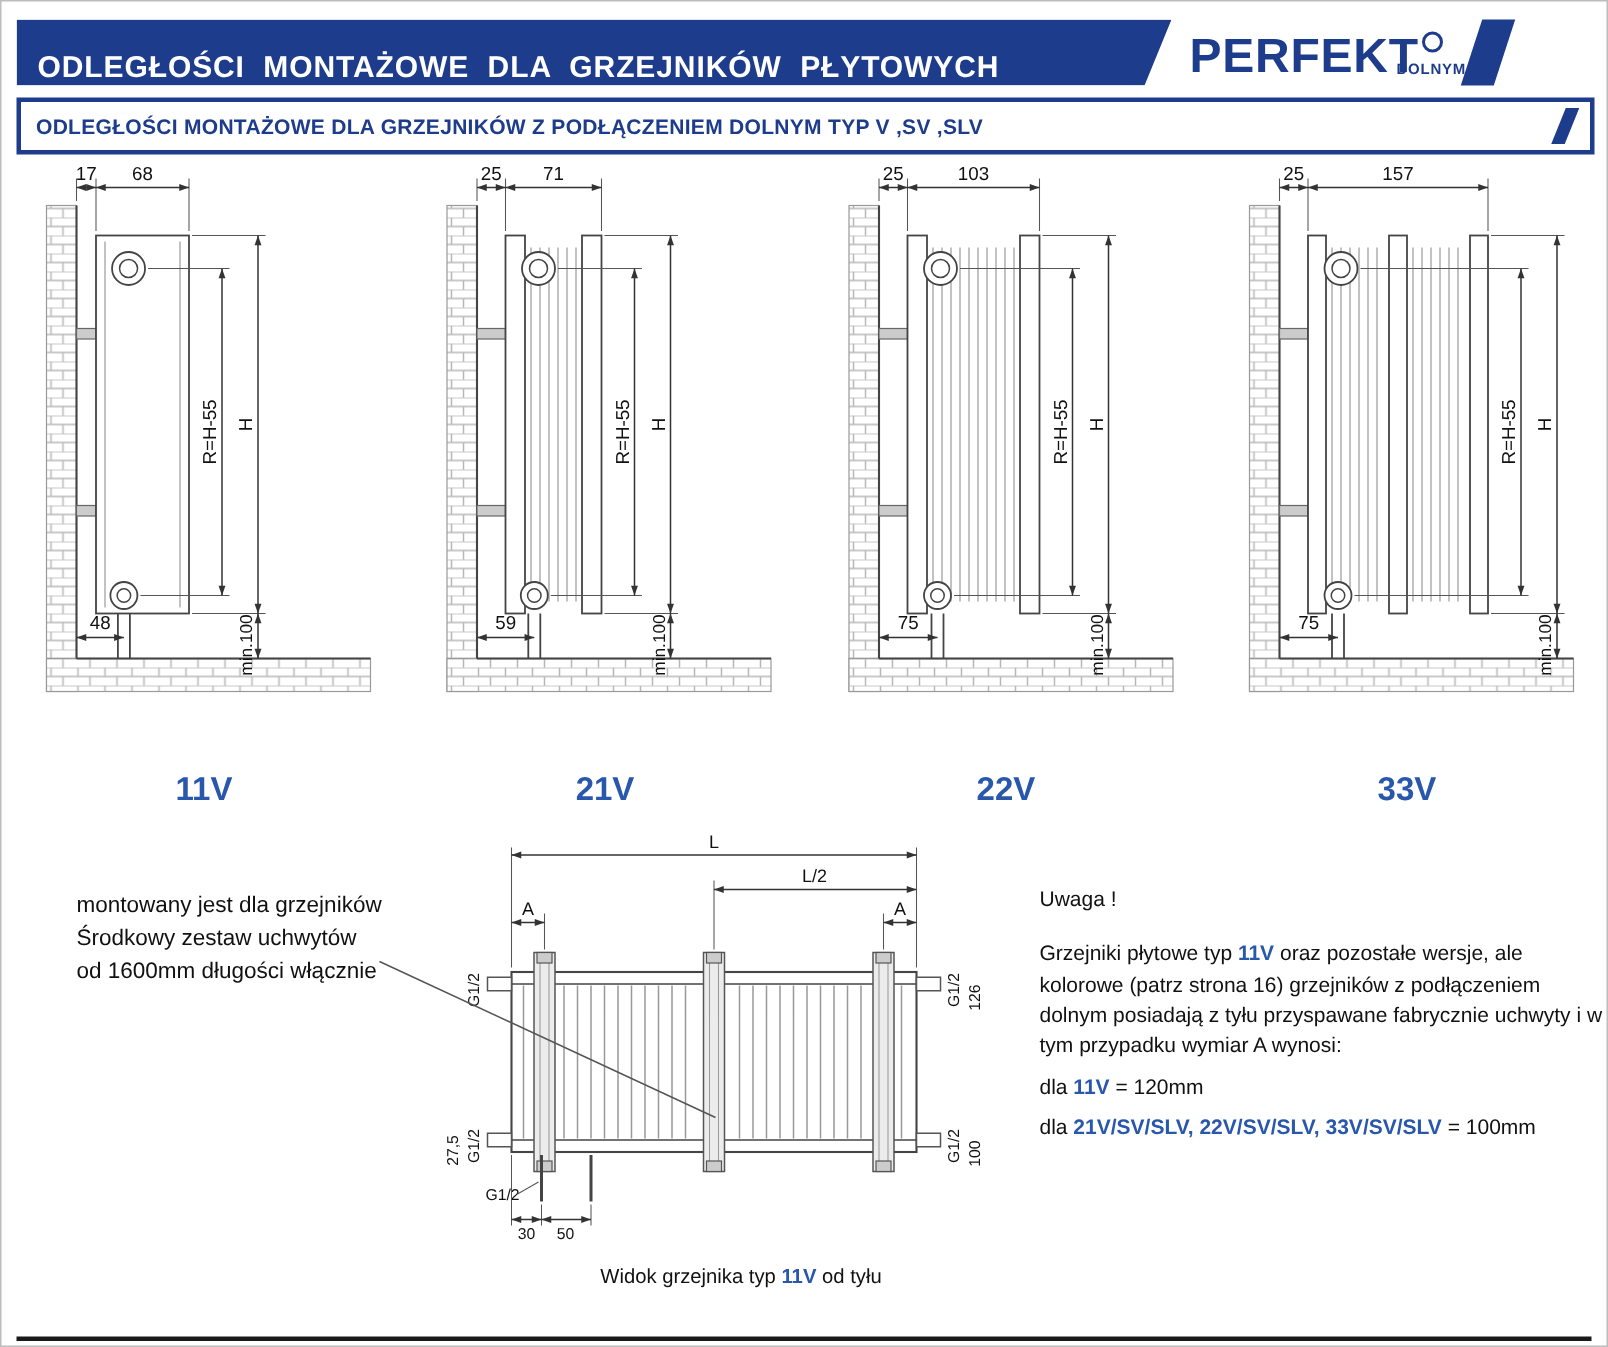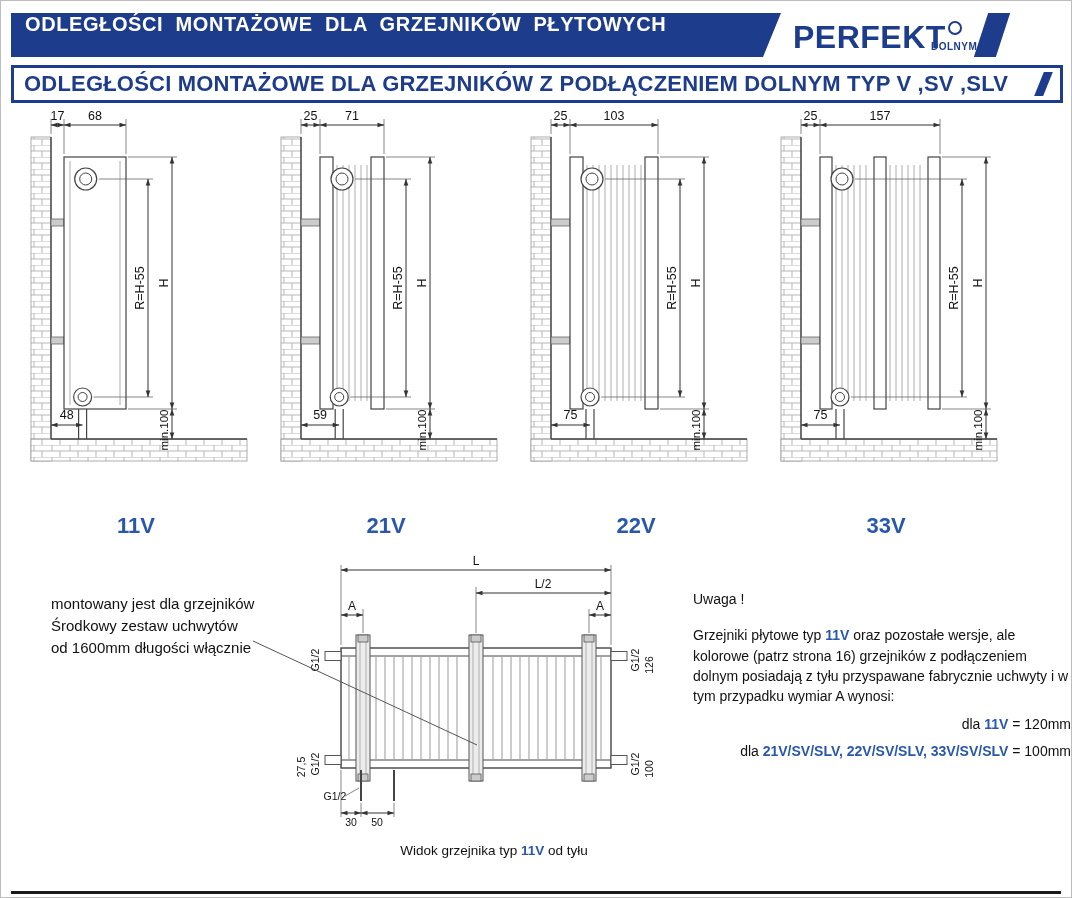--- a/index.html
+++ b/index.html
@@ -2,47 +2,47 @@
 <html><head>
 <meta charset="utf-8">
 <style>
   html,body{margin:0;padding:0;background:#e9e9e9;}
   .page{position:relative;width:1072px;height:898px;background:#fff;margin:0 auto;
         font-family:"Liberation Sans",sans-serif;overflow:hidden;border:1px solid #bdbdbd;box-sizing:border-box;}
   
   .header{position:absolute;left:0;top:12px;width:100%;height:44px;}
   .header-bar{position:absolute;left:10px;top:0;width:770px;height:44px;background:#1e3c8c;
               clip-path:polygon(0 0,100% 0,calc(100% - 18px) 100%,0 100%);
-              display:flex;align-items:flex-start;}
+              display:flex;align-items:flex-end;}
   .header-title{color:#fff;font-size:20px;font-weight:bold;padding-left:14px;letter-spacing:.6px;white-space:pre;}
   .logo{position:absolute;left:792px;top:6px;width:200px;height:38px;}
   .logo-main{font-size:32px;font-weight:bold;color:#1e3c8c;letter-spacing:.5px;}
   .logo-reg{display:inline-block;width:10px;height:10px;border:2.5px solid #1e3c8c;border-radius:50%;vertical-align:top;margin:2px 0 0 2px;}
   .logo-sub{position:absolute;left:138px;top:22px;font-size:10px;font-weight:bold;color:#1e3c8c;letter-spacing:.5px;}
   .header-end{position:absolute;left:980px;top:0;width:22px;height:44px;background:#1e3c8c;transform:skewX(-18deg);}
   
   .subheader{position:absolute;left:10px;top:64px;width:1052px;height:38px;border:3px solid #1e3c8c;
              box-sizing:border-box;display:flex;align-items:center;}
-  .subheader-text{color:#1e3c8c;font-size:22px;font-weight:bold;padding-left:10px;letter-spacing:.2px;}
+  .subheader-text{color:#1e3c8c;font-size:14px;font-weight:bold;padding-left:10px;letter-spacing:.2px;}
   .subheader-deco{position:absolute;right:12px;top:4px;bottom:4px;width:9px;background:#1e3c8c;transform:skewX(-22deg);}
   
-  .diagrams{position:absolute;left:10px;top:108px;width:1052px;height:438px;display:flex;justify-content:flex-start;}
+  .diagrams{position:absolute;left:10px;top:108px;width:1052px;height:438px;display:flex;justify-content:space-between;}
   .diagram{width:250px;display:flex;flex-direction:column;align-items:center;}
   svg.side{width:250px;height:400px;display:block;}
   .type-label{margin-top:4px;color:#2857ac;font-weight:bold;font-size:22px;}
   svg text{font-family:"Liberation Sans",sans-serif;}
   
   .bottom{position:absolute;left:10px;top:552px;width:1052px;height:338px;}
   .note-left{position:absolute;left:40px;top:40px;width:235px;font-size:15px;color:#111;line-height:1.45;}
   svg.rear{position:absolute;left:268px;top:0;width:430px;height:325px;}
   svg.connector{position:absolute;left:238px;top:84px;width:235px;height:115px;pointer-events:none;z-index:3;}
   .note-right{position:absolute;left:682px;top:36px;width:378px;font-size:14px;color:#111;line-height:1.45;}
   .note-title{margin-bottom:16px;}
   .note-p{margin:0 0 8px 0;}
-  .note-line{margin-top:6px;text-align:right;}
+  .note-line{margin-top:6px;}
   .acc{color:#2857ac;font-weight:bold;}
   .page-bottom-line{position:absolute;left:10px;right:10px;bottom:3px;height:3px;background:#1a1a1a;}
 </style>
 </head>
 <body>
 
 <div class="page">
 
   <div class="header">
     <div class="header-bar">

